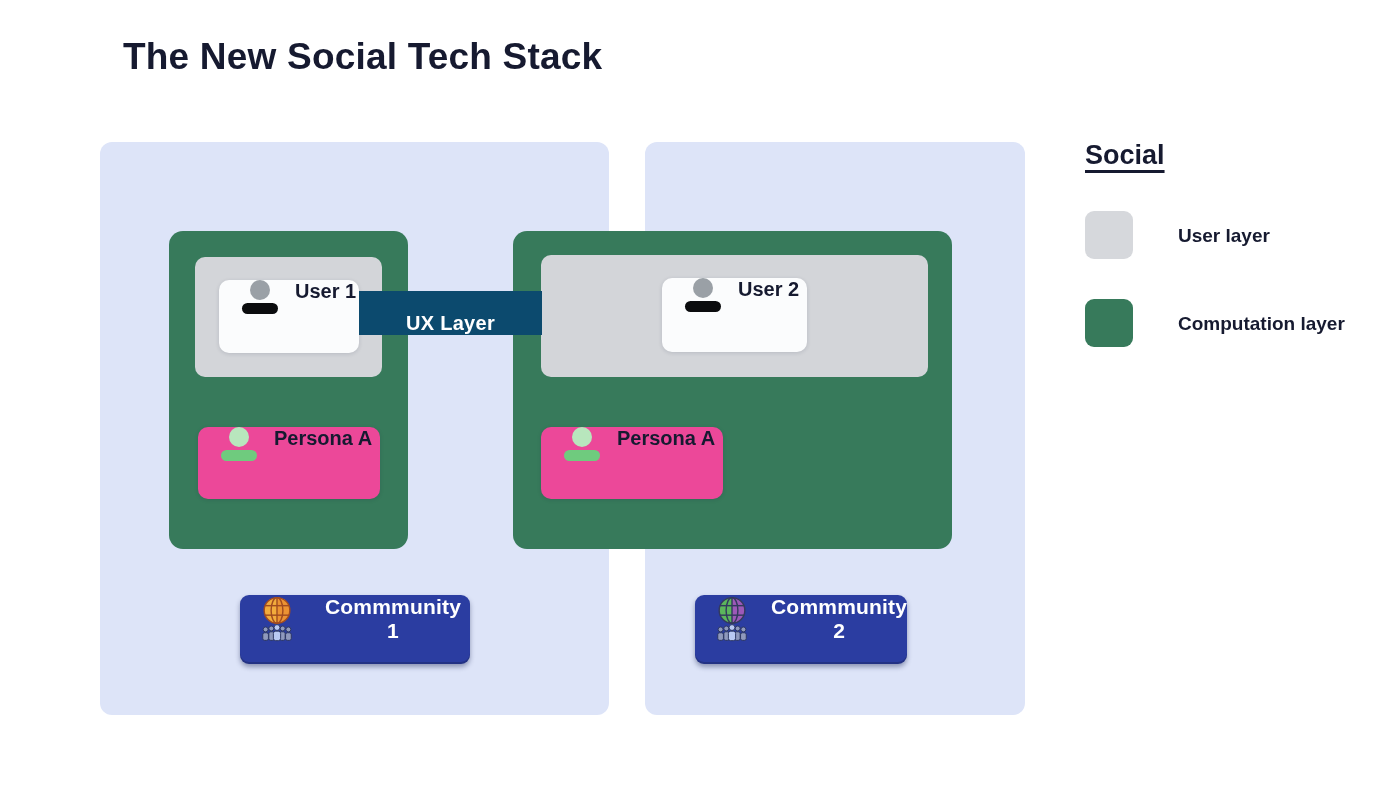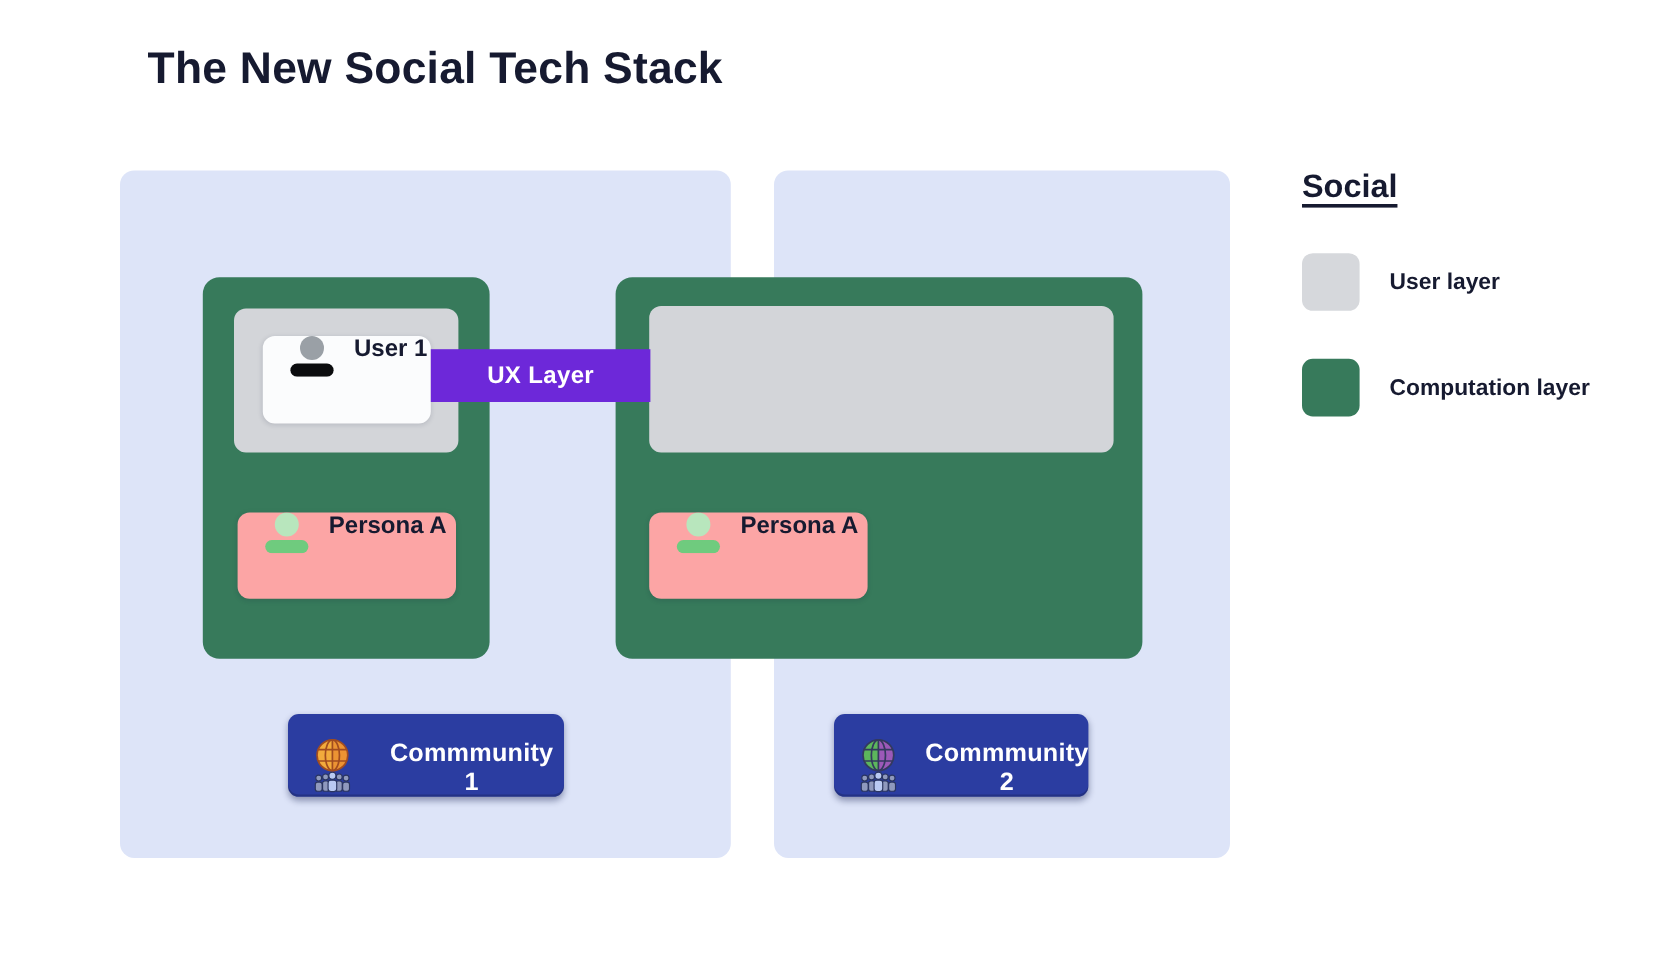--- a/index.html
+++ b/index.html
@@ -27,50 +27,50 @@
 
   .card{
     border-radius:10px;z-index:4;display:flex;align-items:flex-start;
     box-shadow:0 1px 4px rgba(20,30,60,.14);
   }
   .card .label{font-size:20px;font-weight:700;color:#161a30;white-space:nowrap;}
   .card .person{flex:0 0 auto;margin:0 16px 0 22px;}
   .user-card{background:#fbfcfd;}
   .user-card-1{left:219px;top:280px;width:140px;height:73px;}
   .user-card-2{left:662px;top:278px;width:145px;height:74px;}
-  .persona-green{background:#fca5a5;}
+  .persona-green{background:#ec4899;}
   .persona-blue{background:#e9effb;}
   .persona-1a{left:198px;top:427px;width:182px;height:72px;}
   .persona-2a{left:541px;top:427px;width:182px;height:72px;}
   .persona-2b{left:746px;top:427px;width:182px;height:72px;}
 
   .ux-band{
     left:359px;top:291px;width:183px;height:44px;background:#d7498c;z-index:6;
     display:flex;align-items:center;justify-content:center;
   }
   .ux-band span{color:#fff;font-size:20px;font-weight:700;letter-spacing:.3px;}
 
   .community-btn{
     background:#2b3da1;border:none;border-radius:9px;z-index:4;cursor:pointer;
-    display:flex;align-items:flex-end;padding:0 0 0 18px;gap:20px;
+    display:flex;align-items:flex-start;padding:0 0 0 18px;gap:20px;
     box-shadow:0 3px 5px rgba(10,20,70,.38), inset 0 -2px 0 rgba(0,0,0,.18);
     font-family:inherit;
   }
   .community-btn .btn-label{color:#ffffff;font-size:21px;font-weight:700;letter-spacing:.2px;}
   .community-btn-1{left:240px;top:595px;width:230px;height:69px;}
   .community-btn-2{left:695px;top:595px;width:212px;height:69px;}
 
   .legend-heading{
     left:1085px;top:140px;font-size:27px;font-weight:700;color:#161a30;
     text-decoration:underline;text-decoration-thickness:3px;text-underline-offset:6px;
   }
   .legend-swatch{width:48px;height:48px;border-radius:9px;}
   .legend-swatch-user{left:1085px;top:211px;background:#d6d8dc;}
   .legend-swatch-comp{left:1085px;top:299px;background:#377a5b;}
-  .legend-label{font-size:19px;font-weight:600;color:#161a30;white-space:nowrap;}
+  .legend-label{font-size:19px;font-weight:600;color:#161a30;white-space:nowrap;margin-left:20px;}
   .legend-label-user{left:1158px;top:225px;}
   .legend-label-comp{left:1158px;top:313px;text-align:right;}
 </style>
 </head>
 <body>
 
 <div class="stage">
 
   <div class="abs page-title">The New Social Tech Stack</div>
 
@@ -93,31 +93,40 @@
       <svg width="38" height="34" viewBox="0 0 38 34">
         <circle cx="19" cy="10" r="10" fill="#b8e6bd"></circle>
         <rect x="1" y="23" width="36" height="11" rx="5.5" fill="#6fcb7e"></rect>
       </svg>
     </span>
     <span class="label">Persona A</span>
   </div>
 
   <div class="abs greenbox greenbox-2"></div>
   <div class="abs graybox graybox-2"></div>
+  <div class="abs card user-card user-card-2">
+    <span class="person">
+      <svg width="38" height="34" viewBox="0 0 38 34">
+        <circle cx="19" cy="10" r="10" fill="#9aa0a6"></circle>
+        <rect x="1" y="23" width="36" height="11" rx="5.5" fill="#0b0c0e"></rect>
+      </svg>
+    </span>
+    <span class="label">User 2</span>
+  </div>
   <div class="abs card persona-green persona-2a">
     <span class="person">
       <svg width="38" height="34" viewBox="0 0 38 34">
         <circle cx="19" cy="10" r="10" fill="#b8e6bd"></circle>
         <rect x="1" y="23" width="36" height="11" rx="5.5" fill="#6fcb7e"></rect>
       </svg>
     </span>
     <span class="label">Persona A</span>
   </div>
 
-  <div class="abs ux-band" style="background: #6d28d9;">
+  <div class="abs ux-band" style="background: #0c4a6e; align-items: flex-end;">
     <span>UX Layer</span>
   </div>
 
   <button class="abs community-btn community-btn-1">
     <span>
       <svg width="38" height="47" viewBox="0 0 40 49">
         <circle cx="20" cy="16" r="13.5" fill="#f2ab3c"></circle>
         <path d="M20 2.5 A13.5 13.5 0 0 1 20 29.5 Z" fill="#ec9333"></path>
         <g stroke="#a14c20" stroke-width="1.5" fill="none">
           <circle cx="20" cy="16" r="13.5"></circle>

